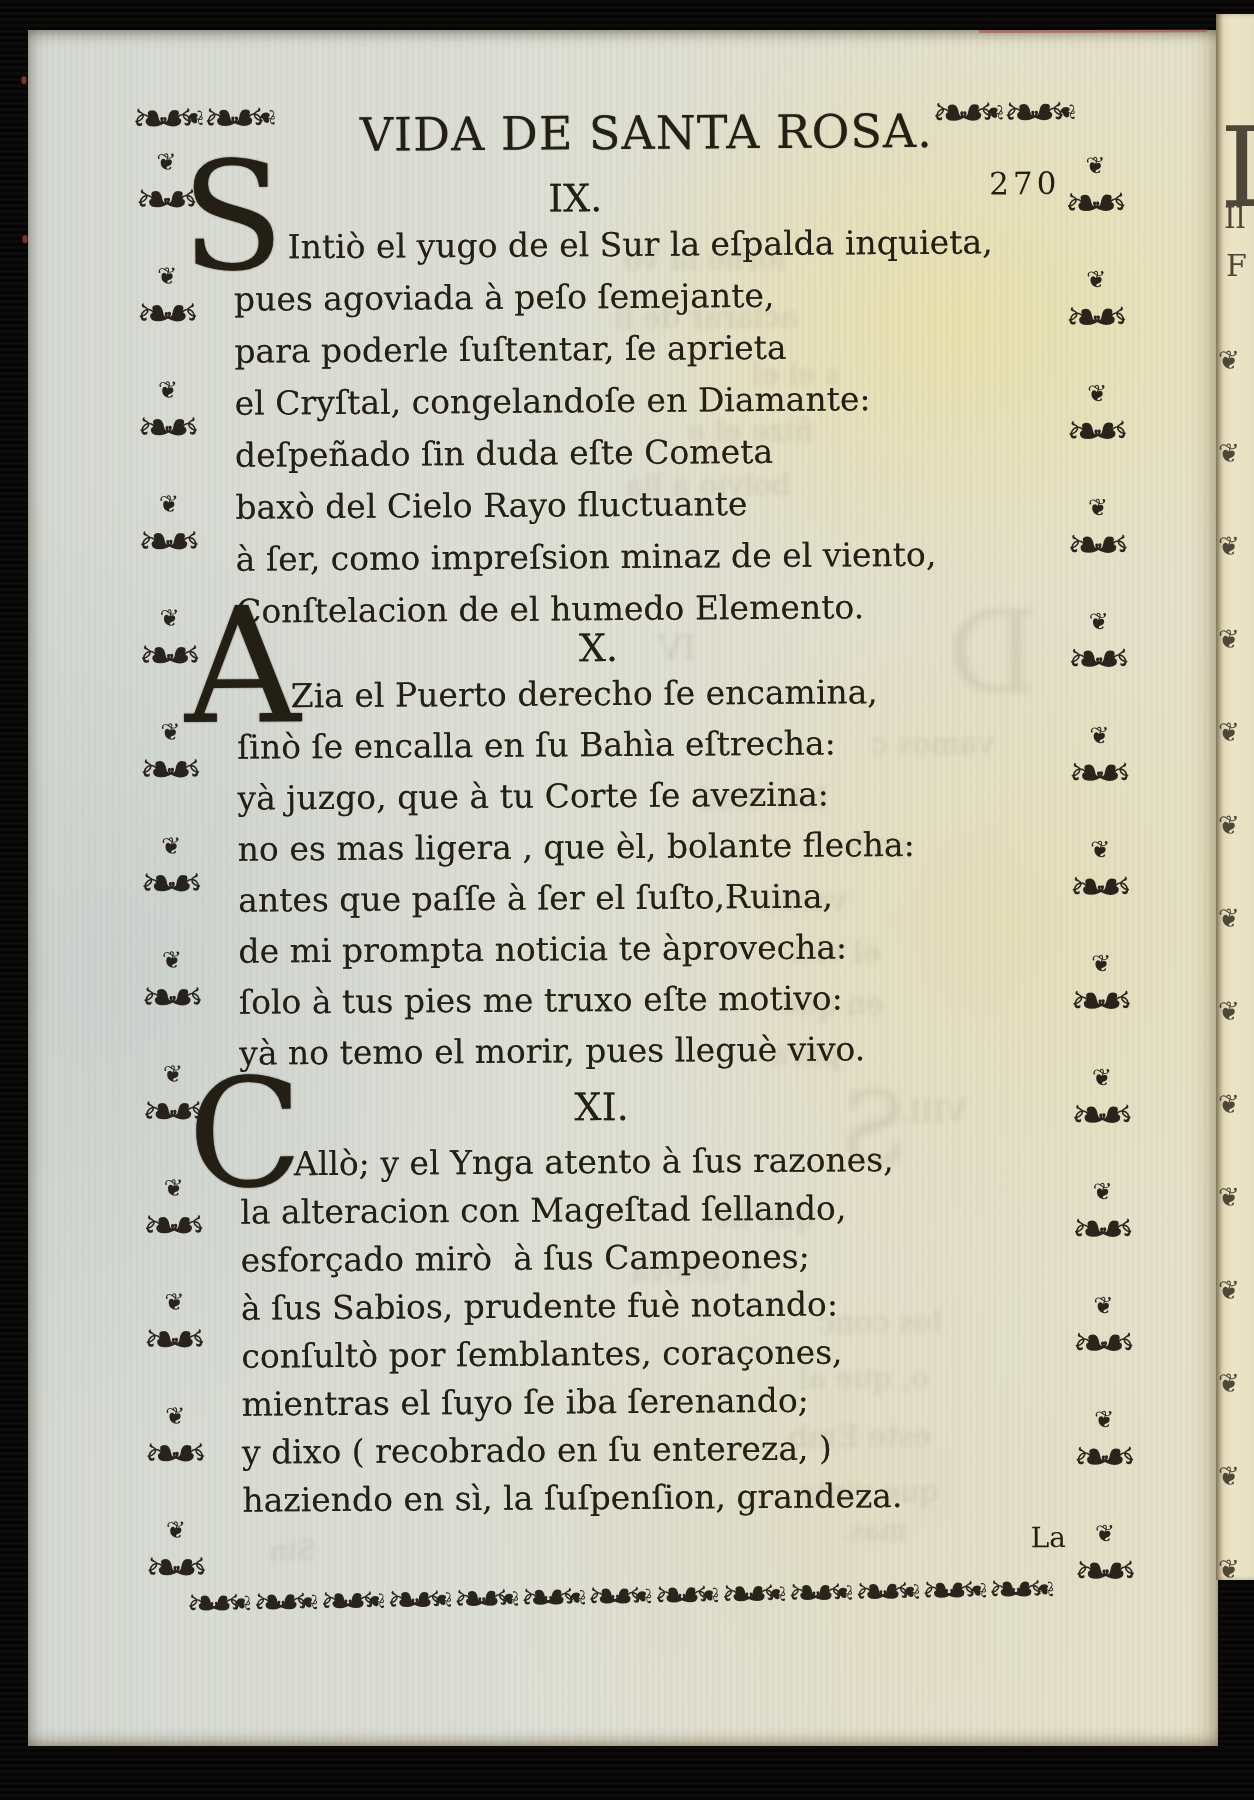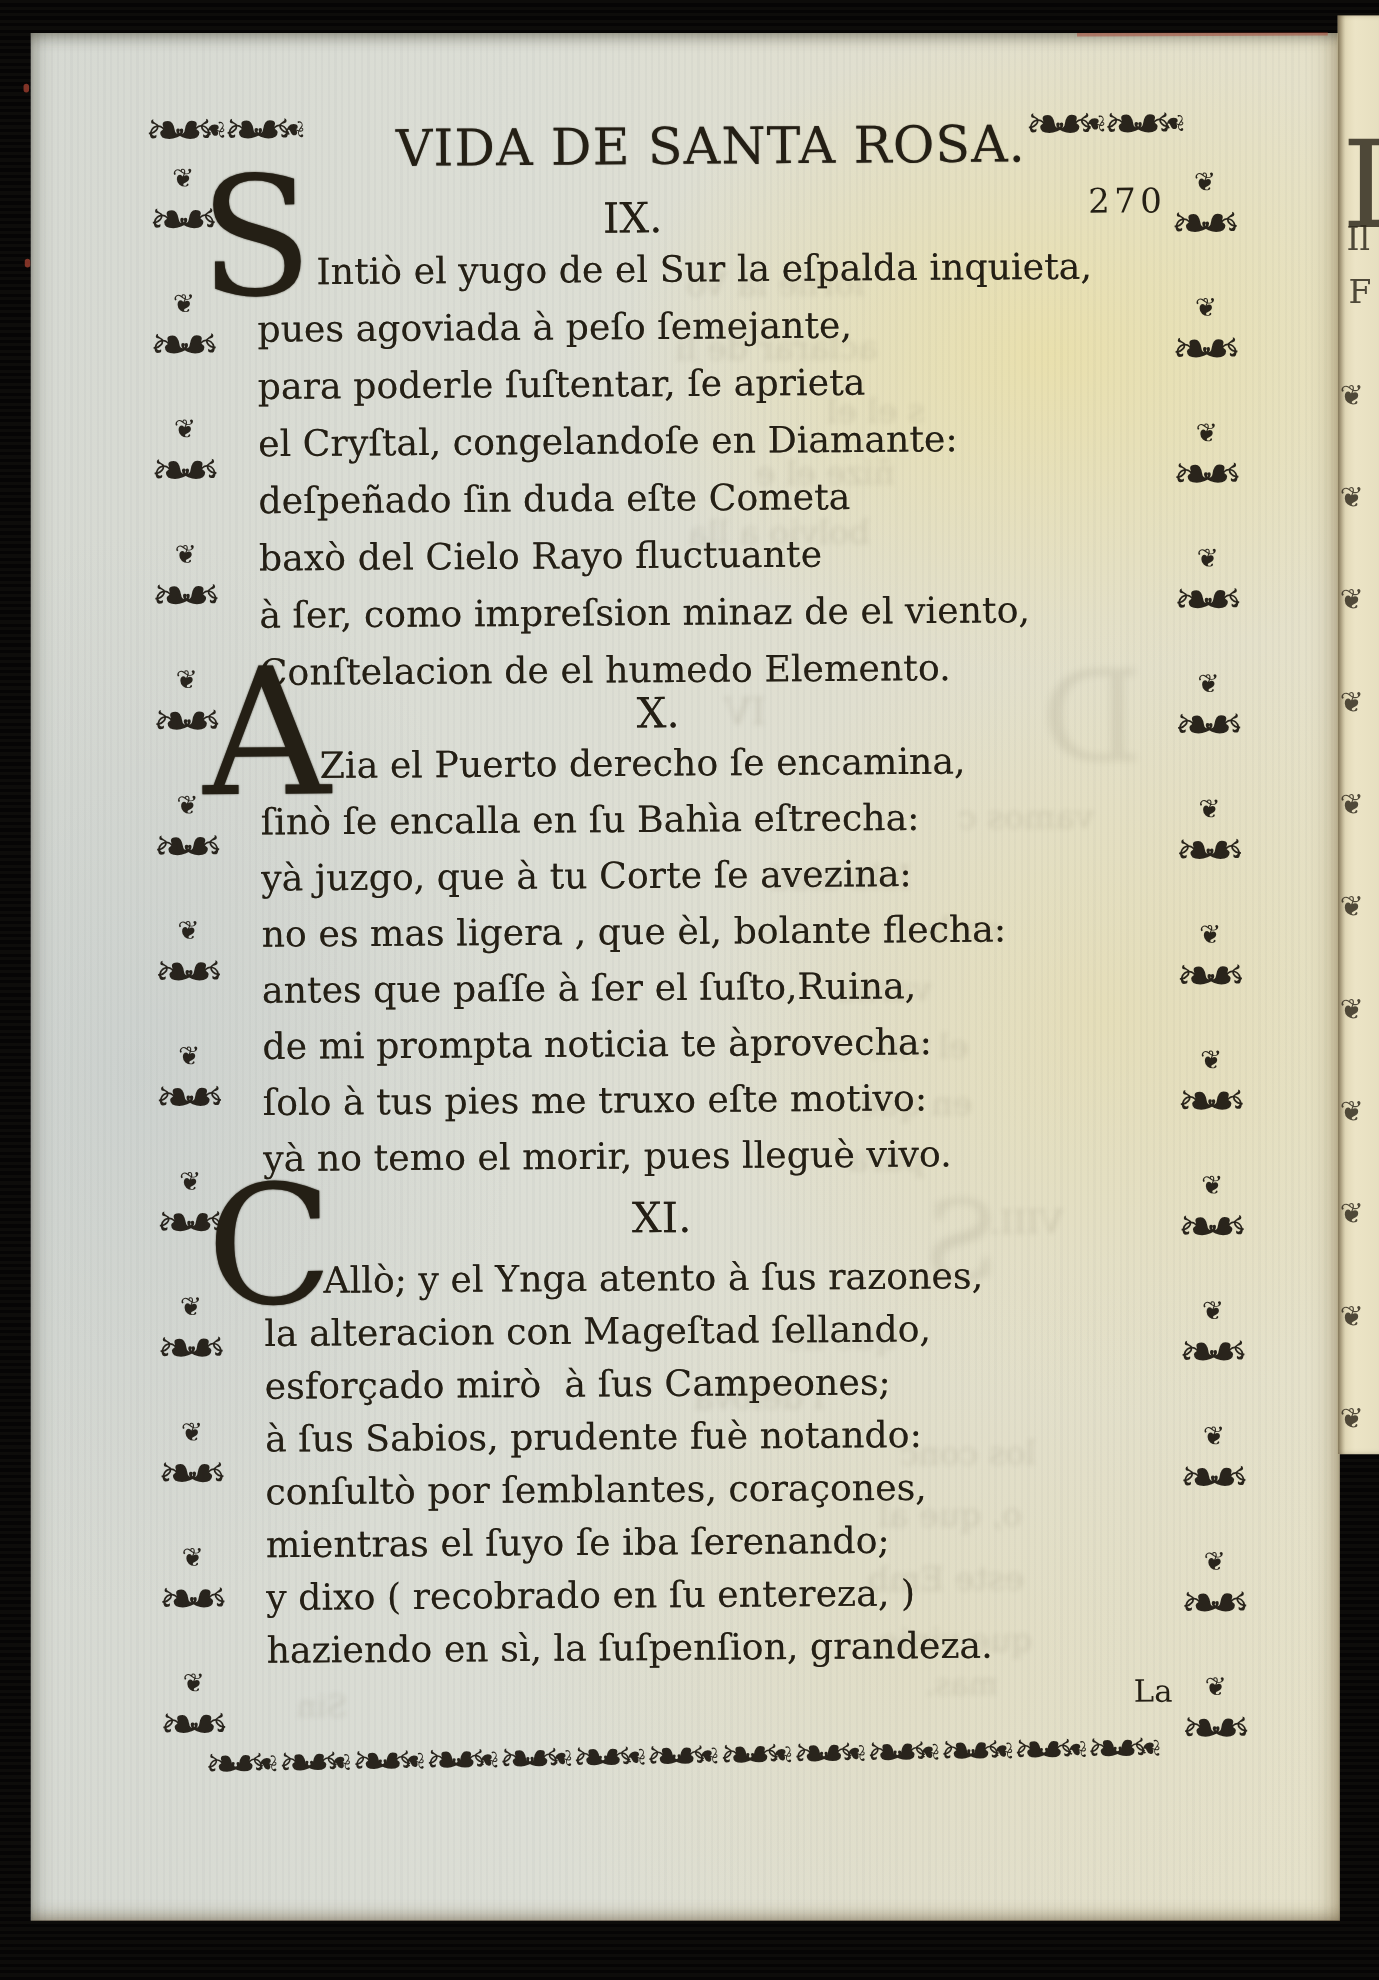--- a/index.html
+++ b/index.html
@@ -24,21 +24,21 @@
           radial-gradient(ellipse 500px 700px at 8% 55%, rgba(176,186,194,.28), rgba(176,186,194,0) 70%),
           linear-gradient(90deg,#d6d9d2 0%,#dcded5 38%,#e1dfce 68%,#e5e1c9 100%);
         box-shadow:inset 10px 0 18px -8px rgba(70,70,60,.45),
                    inset 0 10px 14px -8px rgba(70,70,60,.5),
                    inset 0 -10px 16px -8px rgba(96,70,40,.45),
                    inset -14px 0 22px -10px rgba(120,100,60,.55);}
   .texture{position:absolute;inset:0;
         background:repeating-linear-gradient(90deg,rgba(130,140,150,.045) 0 2px,rgba(0,0,0,0) 2px 6px);
         mix-blend-mode:multiply;}
   
-  .sliver{position:absolute;left:1216px;top:14px;width:38px;height:1308px;overflow:hidden;
+  .sliver{position:absolute;left:1216px;top:14px;width:38px;height:1566px;overflow:hidden;
         background:linear-gradient(90deg,#b9ad8a 0,#e2d9b8 7px,#ece4c6 16px,#e6dfc0 100%);
         box-shadow:inset 4px 0 6px -2px rgba(60,45,25,.6);}
   .sliv-letter{position:absolute;color:#332d20;opacity:.85;}
   .sliv-letter.big{left:4px;top:104px;font-size:110px;line-height:100px;}
   .sliv-letter.mid{left:8px;top:186px;font-size:30px;}
   .sliv-letter.small{left:10px;top:234px;font-size:30px;}
   .sliv-orn{position:absolute;left:2px;top:300px;display:flex;flex-direction:column;color:#2a2317;opacity:.8;}
   .sunit{font-size:26px;line-height:93px;font-family:"DejaVu Sans",sans-serif;}
   
   .content{position:absolute;inset:0;transform:rotate(-0.4deg);transform-origin:620px 880px;}

